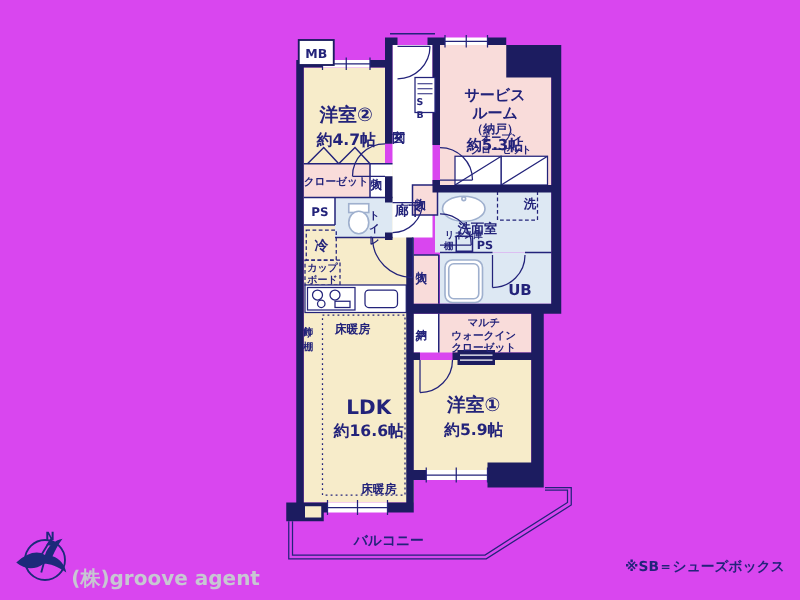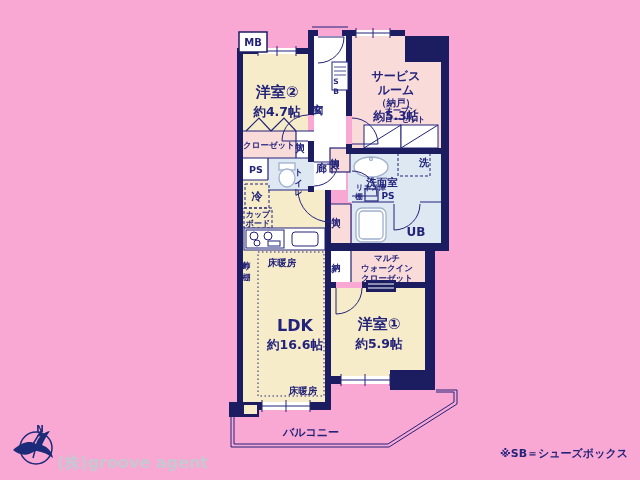--- a/index.html
+++ b/index.html
@@ -1,16 +1,16 @@
 <!DOCTYPE html>
 <html><head>
 <meta charset="utf-8">
 <style>
   html,body{margin:0;padding:0;background:#ffffff;}
-  #stage{position:relative;width:640px;height:480px;background:#f9a8d4;overflow:hidden;}
+  #stage{position:relative;width:640px;height:480px;background:#d946ef;overflow:hidden;}
   svg{position:absolute;left:0;top:0;}
   text{font-family:"DejaVu Sans",sans-serif;}
   .t{fill:#23237a;font-weight:bold;text-anchor:middle;}
   .vtext{writing-mode:vertical-rl;text-orientation:upright;text-anchor:start;letter-spacing:1px;}
   .gray{fill:#c7c7d2;font-weight:bold;text-anchor:start;}
 </style>
 </head>
 <body>
 
 <div id="stage">

